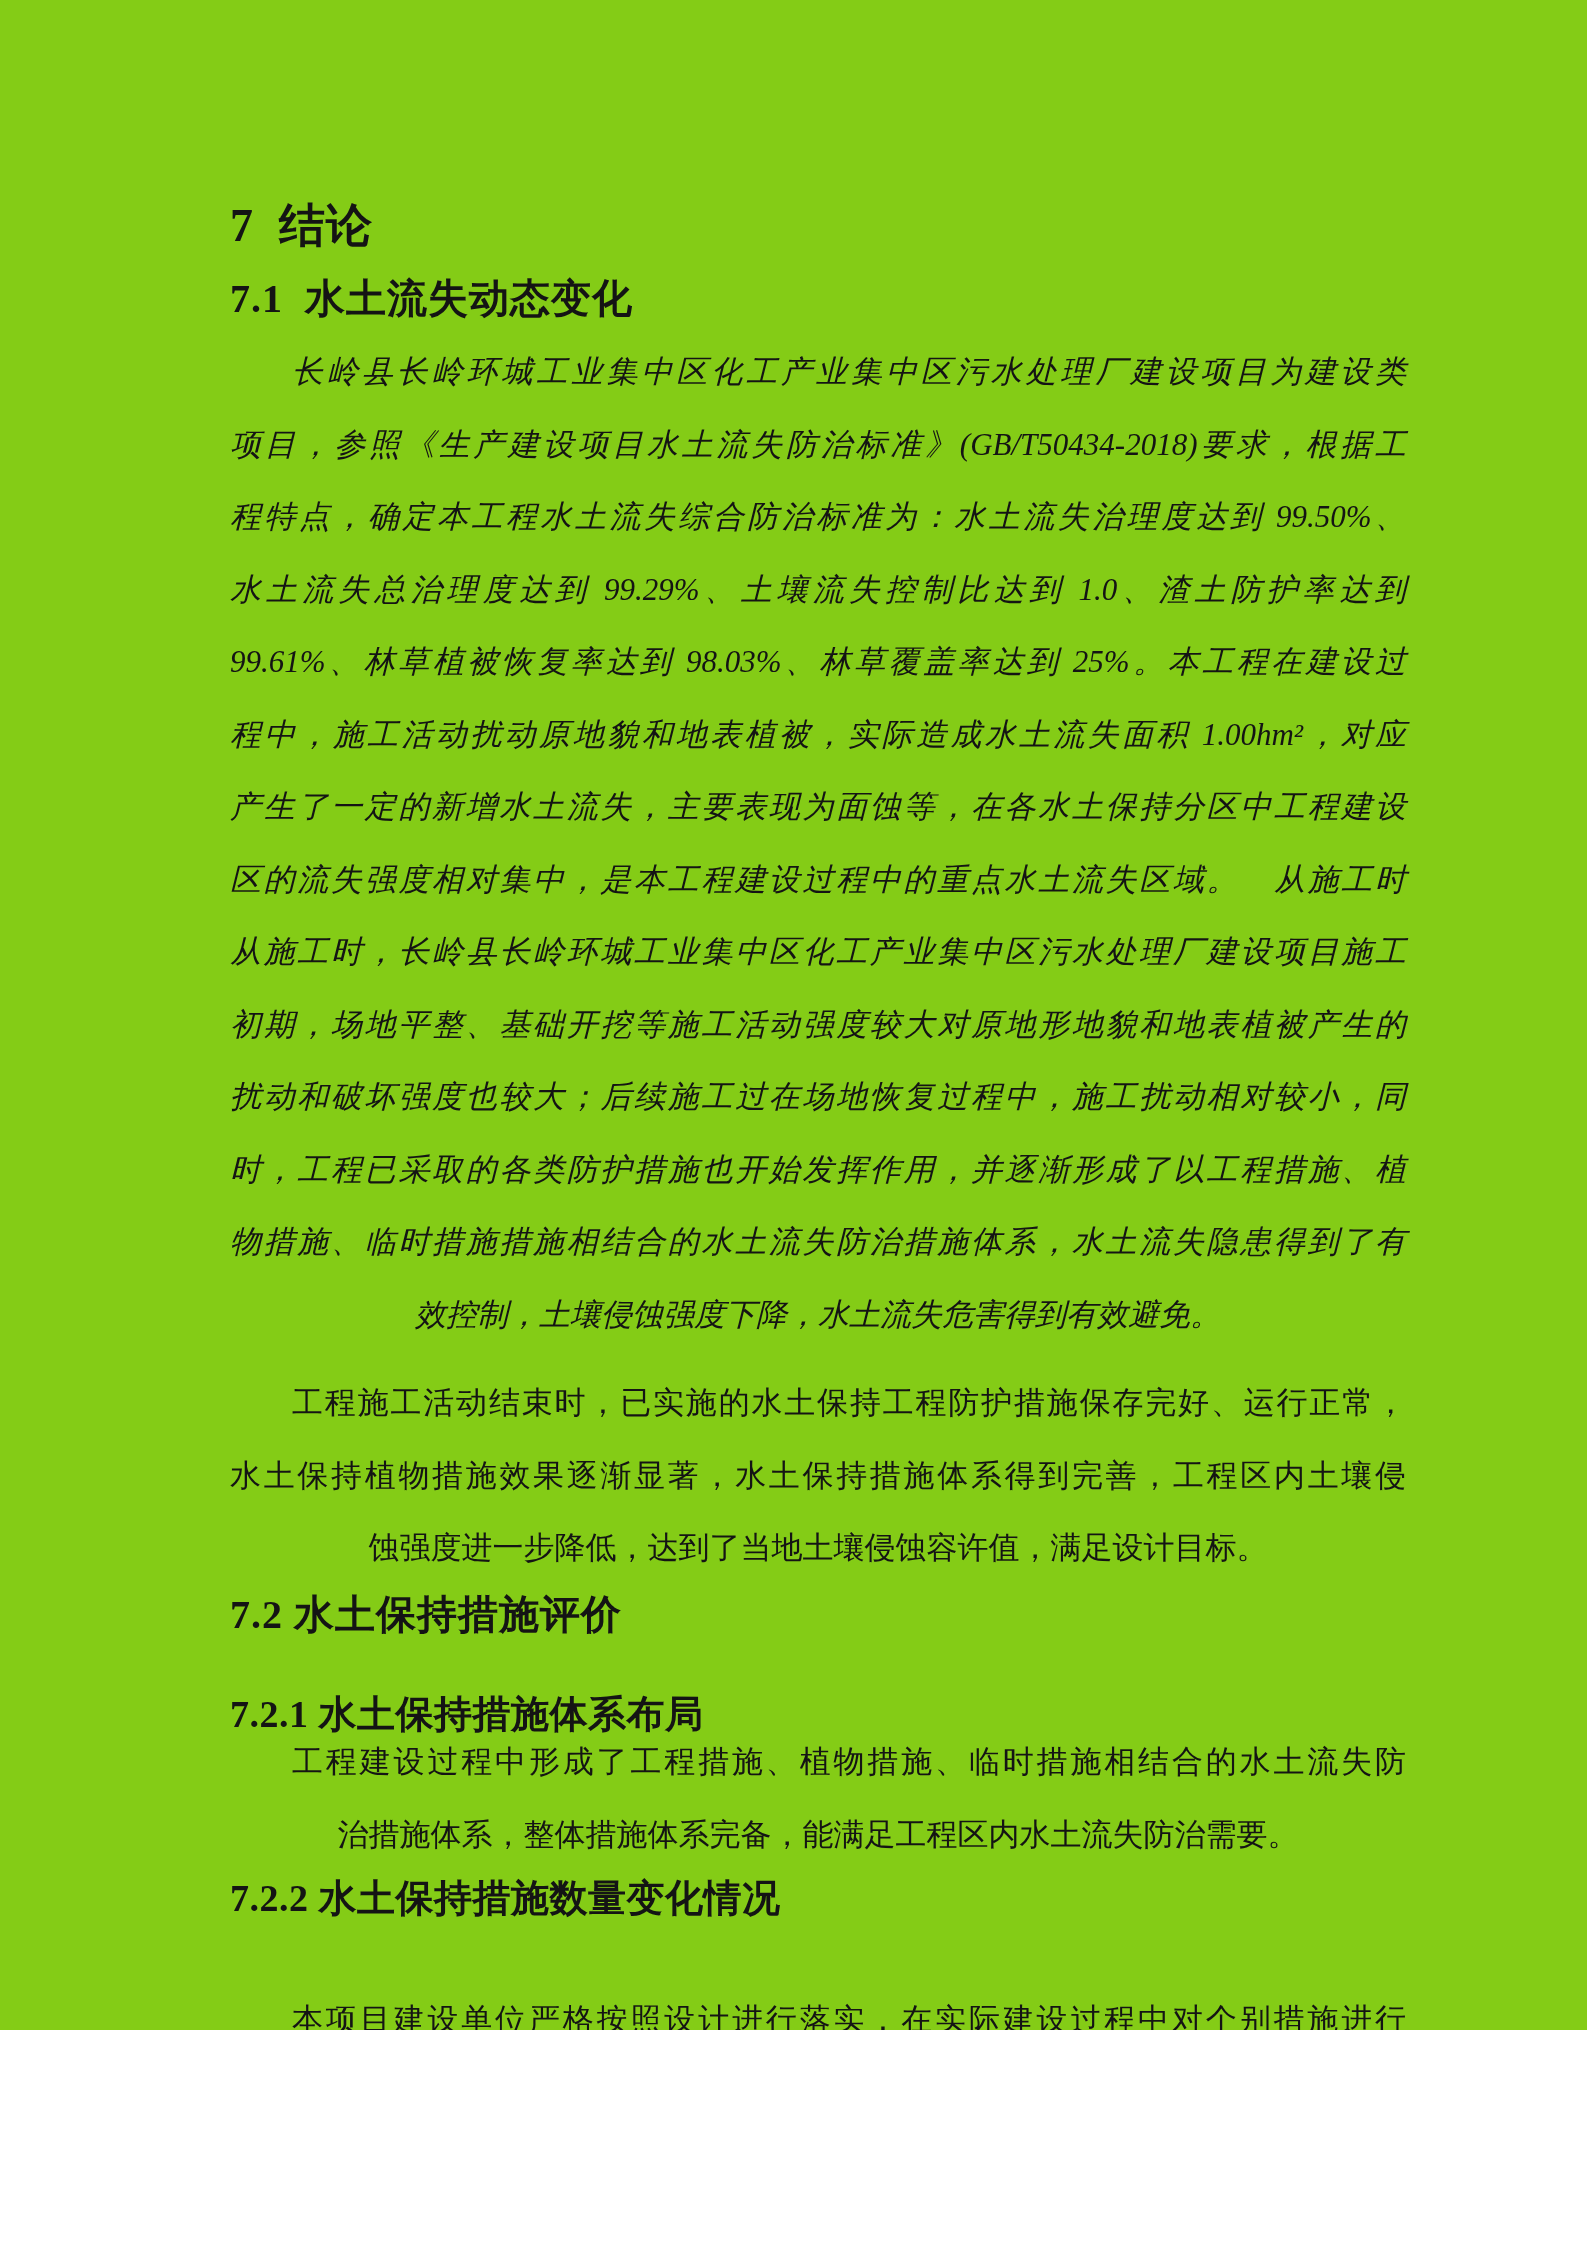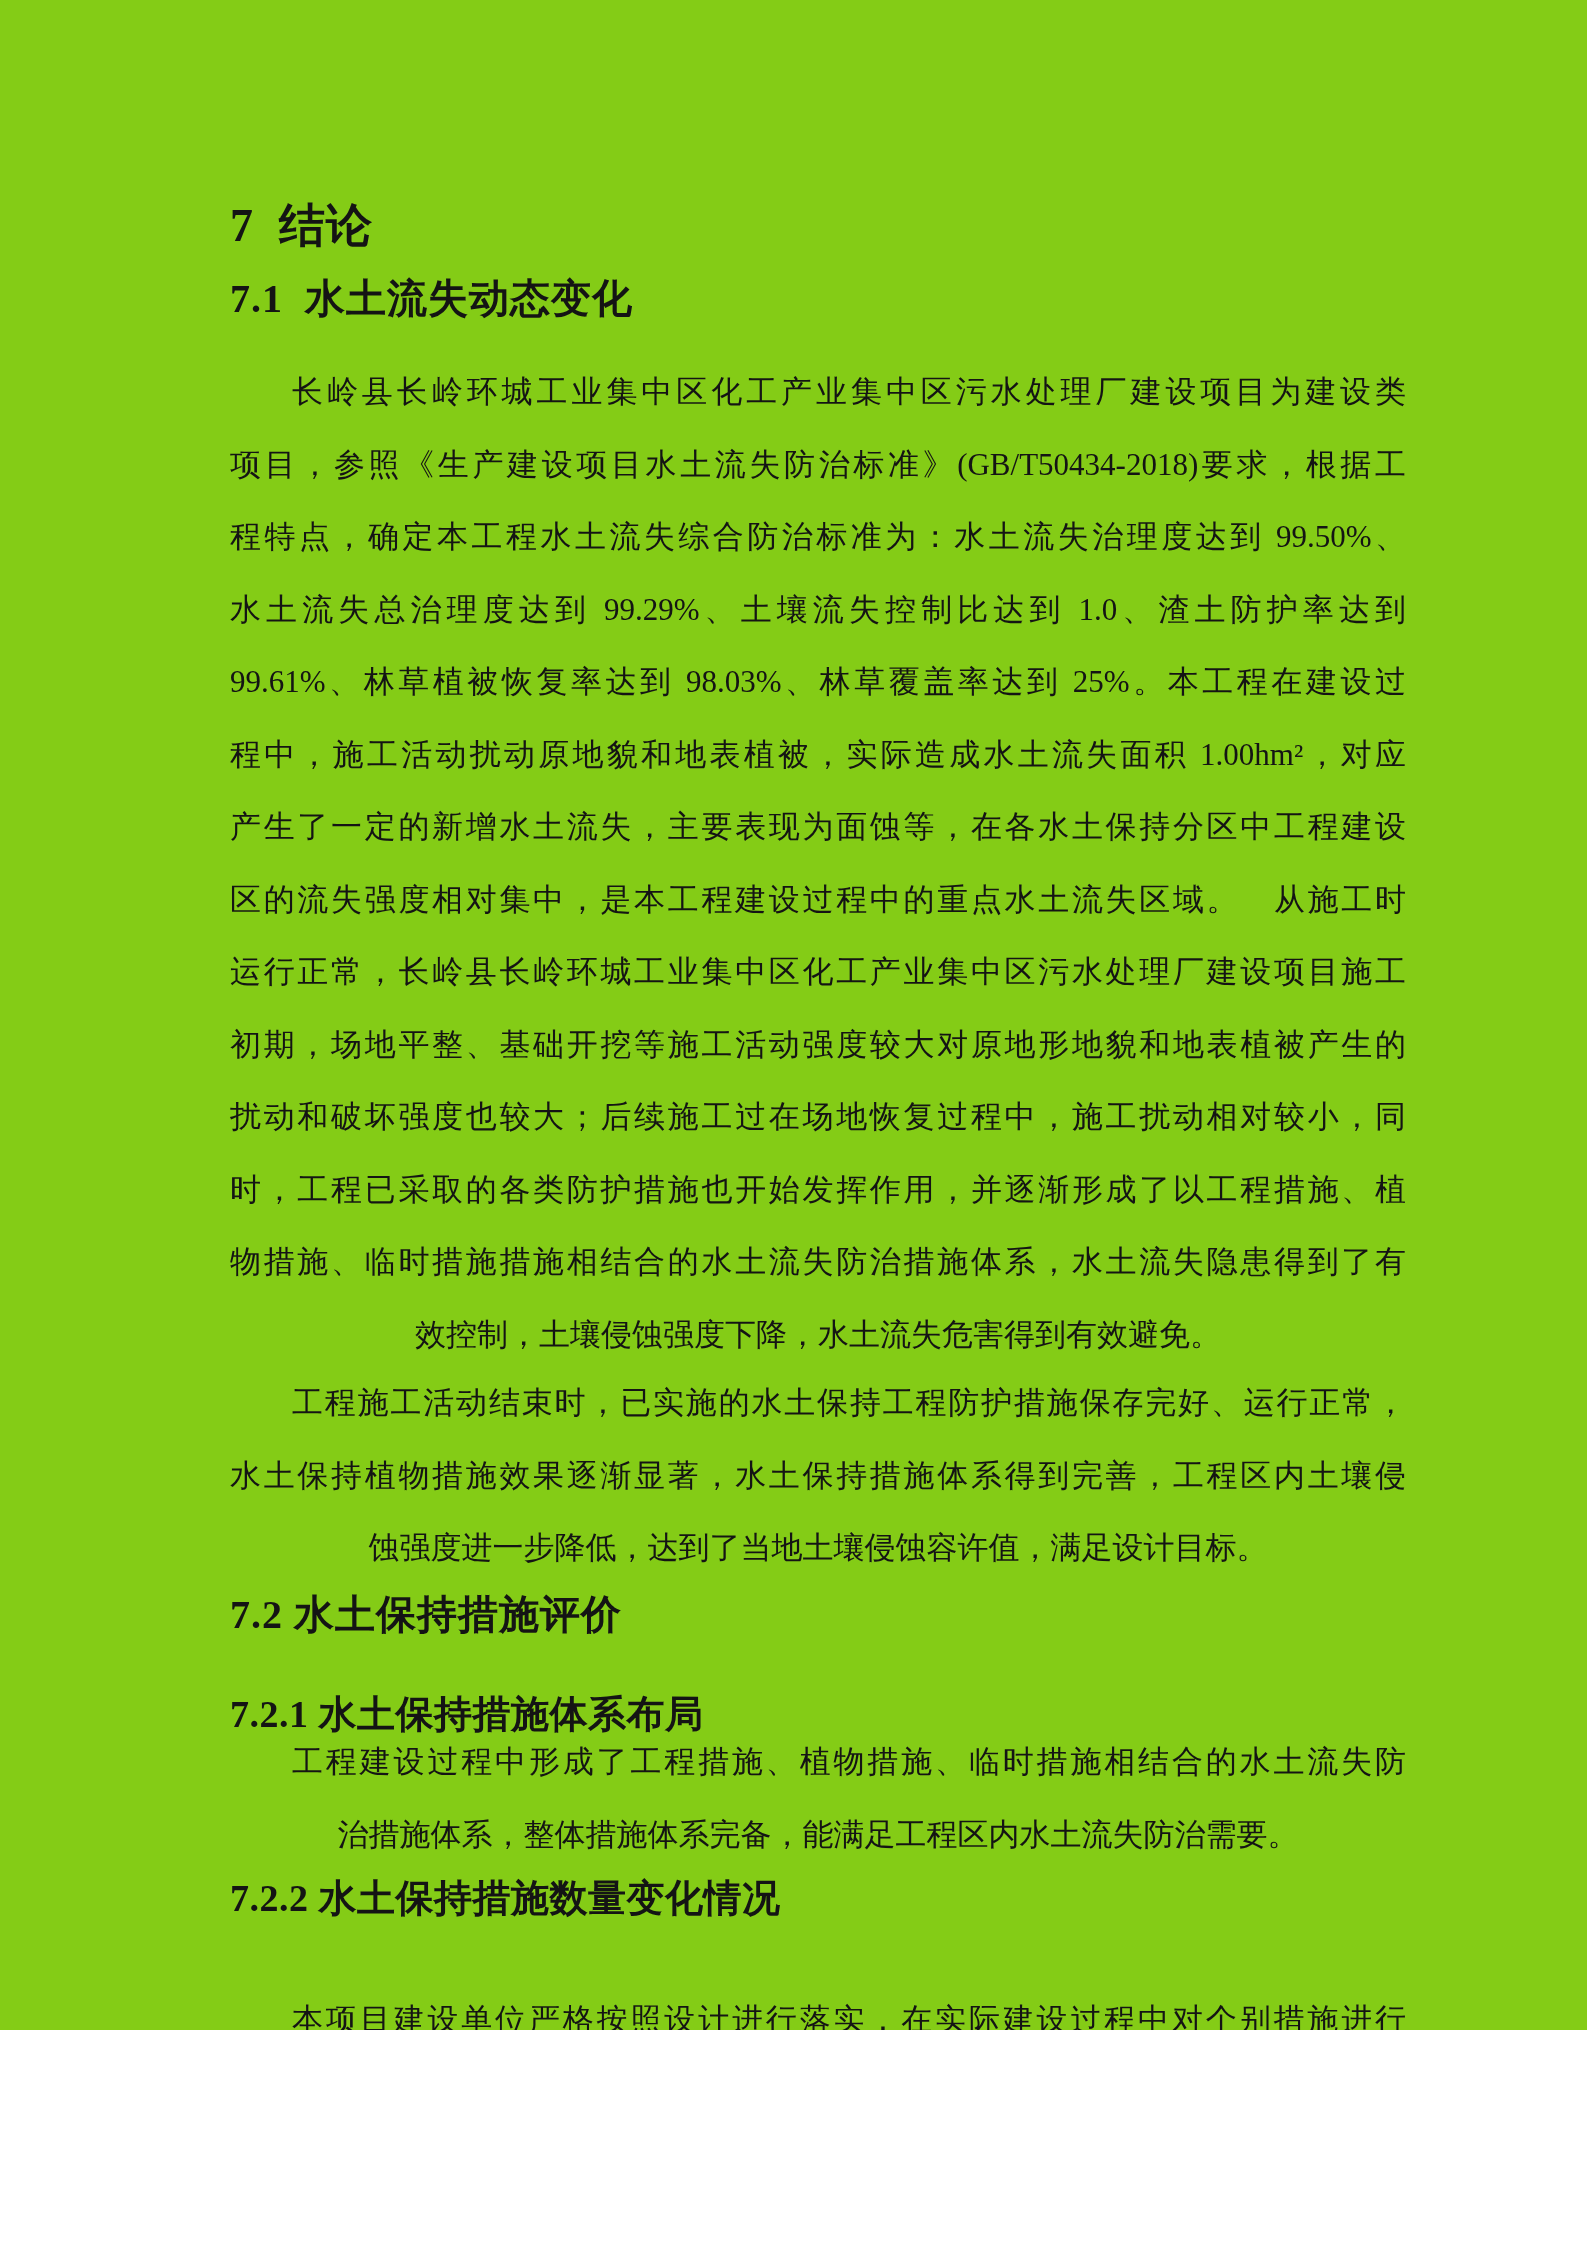--- a/index.html
+++ b/index.html
@@ -62,30 +62,30 @@
 </style>
 </head>
 <body>
 
 <div class="page">
 
   <div class="content-block h1" style="top:196px;">7  结论</div>
 
   <div class="content-block h2" style="top:272px;">7.1  水土流失动态变化</div>
 
-  <div class="content-block para" style="top:356px;">
+  <div class="content-block para" style="top:336px;font-style:italic;">
     <div class="line just indent">长岭县长岭环城工业集中区化工产业集中区污水处理厂建设项目为建设类</div>
     <div class="line just">项目，参照《生产建设项目水土流失防治标准》(GB/T50434-2018)要求，根据工</div>
     <div class="line just">程特点，确定本工程水土流失综合防治标准为：水土流失治理度达到 99.50%、</div>
     <div class="line just">水土流失总治理度达到 99.29%、土壤流失控制比达到 1.0、渣土防护率达到</div>
     <div class="line just">99.61%、林草植被恢复率达到 98.03%、林草覆盖率达到 25%。本工程在建设过</div>
     <div class="line just">程中，施工活动扰动原地貌和地表植被，实际造成水土流失面积 1.00hm²，对应</div>
     <div class="line just">产生了一定的新增水土流失，主要表现为面蚀等，在各水土保持分区中工程建设</div>
     <div class="line just">区的流失强度相对集中，是本工程建设过程中的重点水土流失区域。　从施工时</div>
-    <div class="line just">运行正常，长岭县长岭环城工业集中区化工产业集中区污水处理厂建设项目施工</div>
+    <div class="line just">从施工时，长岭县长岭环城工业集中区化工产业集中区污水处理厂建设项目施工</div>
     <div class="line just">初期，场地平整、基础开挖等施工活动强度较大对原地形地貌和地表植被产生的</div>
     <div class="line just">扰动和破坏强度也较大；后续施工过在场地恢复过程中，施工扰动相对较小，同</div>
     <div class="line just">时，工程已采取的各类防护措施也开始发挥作用，并逐渐形成了以工程措施、植</div>
     <div class="line just">物措施、临时措施措施相结合的水土流失防治措施体系，水土流失隐患得到了有</div>
     <div class="line">效控制，土壤侵蚀强度下降，水土流失危害得到有效避免。</div>
   </div>
 
   <div class="content-block para" style="top:1367px;">
     <div class="line just indent">工程施工活动结束时，已实施的水土保持工程防护措施保存完好、运行正常，</div>
     <div class="line just">水土保持植物措施效果逐渐显著，水土保持措施体系得到完善，工程区内土壤侵</div>

